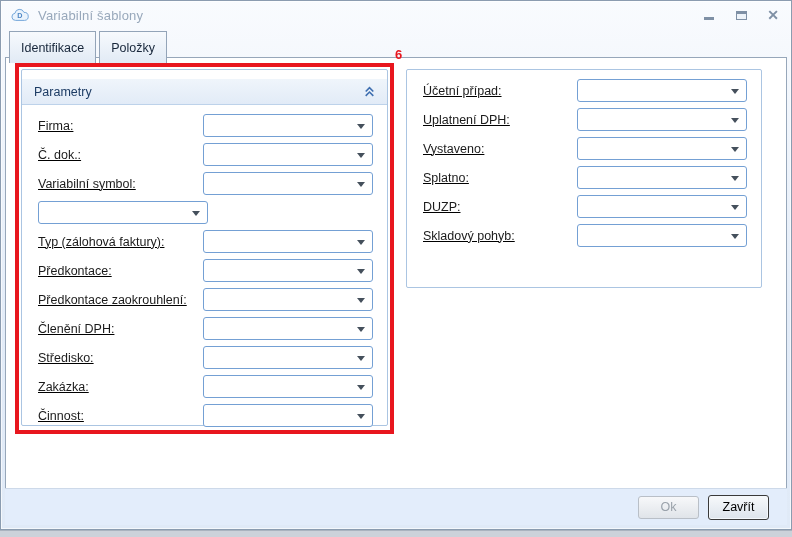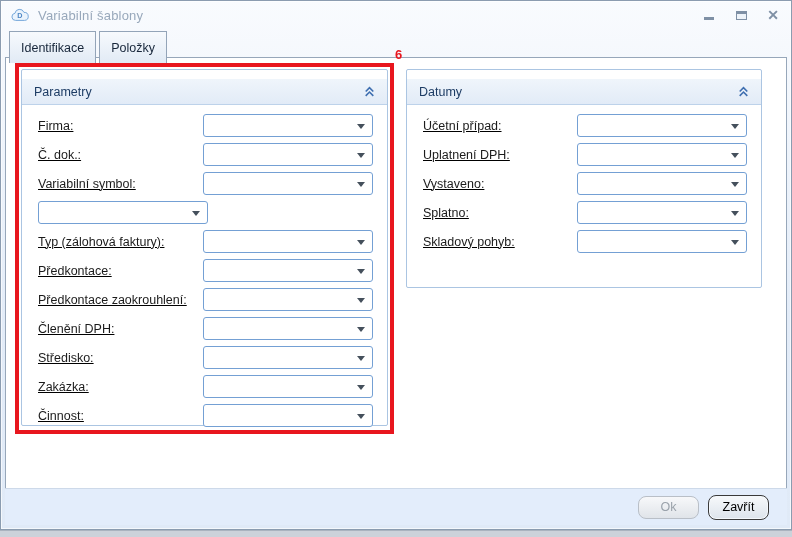--- a/index.html
+++ b/index.html
@@ -50,21 +50,21 @@
   }
   
   .annotation-rect { position: absolute; left: 14px; top: 62px; width: 379px; height: 371px; border: 4px solid #e8161e; pointer-events: none; z-index: 6; }
   .annotation-number { position: absolute; left: 394px; top: 46px; color: #e8161e; font-size: 13px; font-weight: bold; z-index: 6; }
   
   .footer {
     position: absolute; left: 4px; right: 4px; bottom: 4px; height: 37px;
     background: #e3edfb; border-top: 1px solid #cdd9e9;
     display: flex; align-items: center; justify-content: flex-end; gap: 9px; padding-right: 18px;
   }
-  .btn { height: 23px; min-width: 61px; padding: 3px 12px; font-family: "Liberation Sans", sans-serif; font-size: 12.5px; border-radius: 8px; text-align: center; }
+  .btn { height: 23px; min-width: 61px; padding: 3px 12px; font-family: "Liberation Sans", sans-serif; font-size: 12.5px; border-radius: 3px; text-align: center; }
   .btn-ok {
     background: linear-gradient(#f7f8fa, #e0e4e9);
     border: 1px solid #b9bfc7; color: #9aa2ab;
   }
   .btn-close {
     background: linear-gradient(#f7f9fb, #dde4ec);
     border: 1px solid #3a3a3a; color: #000; height: 25px;
     box-shadow: inset 0 0 0 1px #f4f8fc;
   }
 </style>
@@ -172,29 +172,20 @@
         <div class="form-row">
           <span class="field-label">Činnost:</span>
           <div class="combobox">
             <div class="combo-arrow"></div>
           </div>
         </div>
       </div>
   </div>
 
   <div class="groupbox" style="left:405px; top:68px; width:356px; height:219px;">
-    <div class="group-header">
-      <span class="group-title">Datumy</span>
-      <span class="collapse-btn">
-        <svg width="13" height="13" viewBox="0 0 12 12">
-          <polyline points="2.5,6 6,2.5 9.5,6" fill="none" stroke="#3f6fb0" stroke-width="1.5"></polyline>
-          <polyline points="2.5,10 6,6.5 9.5,10" fill="none" stroke="#3f6fb0" stroke-width="1.5"></polyline>
-        </svg>
-      </span>
-    </div>
     <div class="group-body">
         <div class="form-row">
           <span class="field-label">Účetní případ:</span>
           <div class="combobox">
             <div class="combo-arrow"></div>
           </div>
         </div>
         <div class="form-row">
           <span class="field-label">Uplatnení DPH:</span>
           <div class="combobox">
@@ -202,20 +193,26 @@
           </div>
         </div>
         <div class="form-row">
           <span class="field-label">Vystaveno:</span>
           <div class="combobox">
             <div class="combo-arrow"></div>
           </div>
         </div>
         <div class="form-row">
           <span class="field-label">Splatno:</span>
+          <div class="combobox">
+            <div class="combo-arrow"></div>
+          </div>
+        </div>
+        <div class="form-row">
+          <span class="field-label">DUZP:</span>
           <div class="combobox">
             <div class="combo-arrow"></div>
           </div>
         </div>
         <div class="form-row">
           <span class="field-label">Skladový pohyb:</span>
           <div class="combobox">
             <div class="combo-arrow"></div>
           </div>
         </div>

